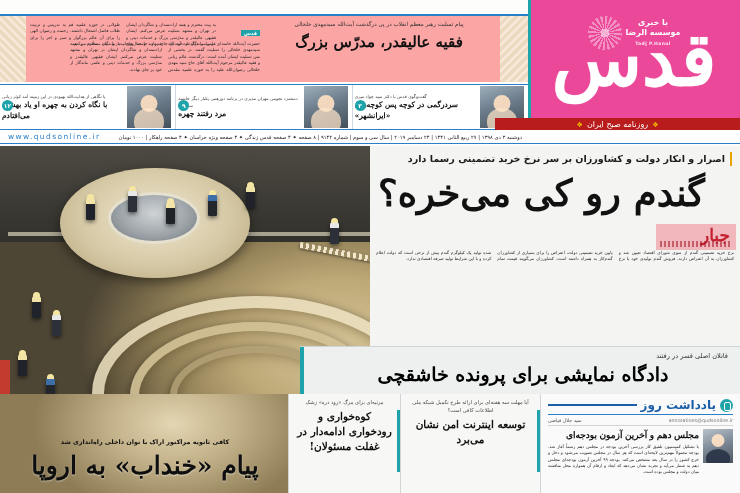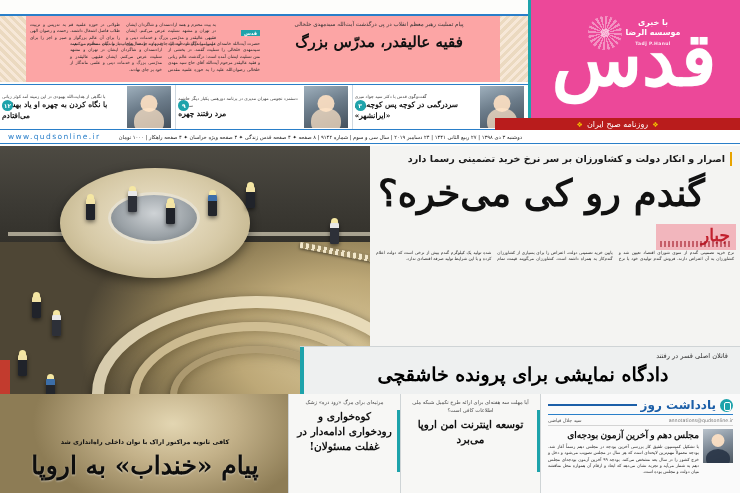--- a/index.html
+++ b/index.html
@@ -479,21 +479,21 @@
     content: ""; position: absolute; left: 50%; top: 5px; transform: translateX(-50%);
     width: 13px; height: 13px; border-radius: 50%; background: rgba(255,226,196,.92);
   }
   .note-portrait::after {
     content: ""; position: absolute; left: 50%; bottom: -4px; transform: translateX(-50%);
     width: 24px; height: 18px; border-radius: 50% 50% 40% 40%; background: rgba(40,52,70,.9);
   }
   .note-title {
     font-size: 9px; font-weight: bold; color: #111;
     line-height: 13px; text-align: right; margin-bottom: 2px;
-    font-family: Liberation Serif, serif;
+    font-family: Liberation Sans, sans-serif;
   }
   .note-text {
     font-size: 4.3px; line-height: 6.3px; color: #2b2b2b;
     text-align: justify;
   }
   .photo-cell-inner {
     position: absolute; inset: 0;
     background:
       radial-gradient(ellipse 140px 90px at 60% 30%, #e3d6b2 0%, #c3b189 45%, #8d7c55 100%),
       linear-gradient(180deg, #c9b98f 0%, #8e7d56 100%);
@@ -667,21 +667,21 @@
           <div class="note-text">با تشکیل کمیسیون تلفیق کار بررسی آخرین بودجه در مجلس دهم رسماً آغاز شد. بودجه معمولاً مهم‌ترین لایحه‌ای است که هر سال در مجلس تصویب می‌شود و دخل و خرج کشور را در سال بعد مشخص می‌کند. بودجه ۹۹ آخرین آزمون بودجه‌ای مجلس دهم به شمار می‌آید و تجربه نشان می‌دهد که ابعاد و ارقام آن همواره محل مناقشه میان دولت و مجلس بوده است.</div>
         </div>
       </div>
     </div>
 
     <div class="bcell net">
       <div class="accentbar"></div>
       <div class="bkicker">آیا مهلت سه هفته‌ای برای ارائه طرح تکمیل شبکه ملی اطلاعات کافی است؟</div>
       <div class="btitle">توسعه
 اینترنت امن
-اروپا می‌برد</div>
+نشان می‌برد</div>
     </div>
 
     <div class="bcell env">
       <div class="accentbar"></div>
       <div class="bkicker">مرثیه‌ای برای مرگ «رود دره» زشک</div>
       <div class="btitle">کوه‌خواری و
 رودخواری ادامه‌دار
 در غفلت مسئولان!</div>
     </div>
 

